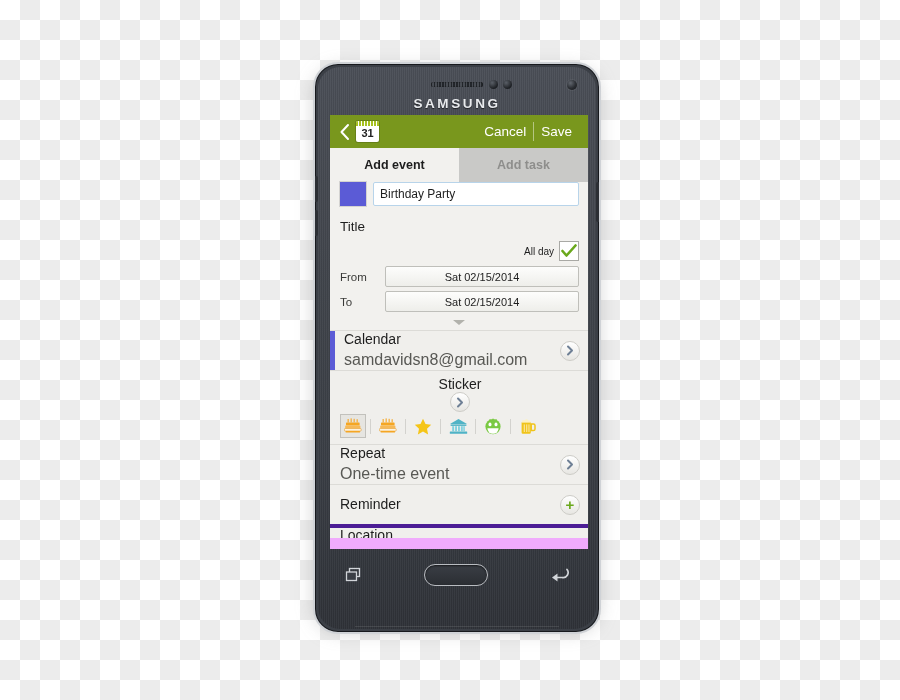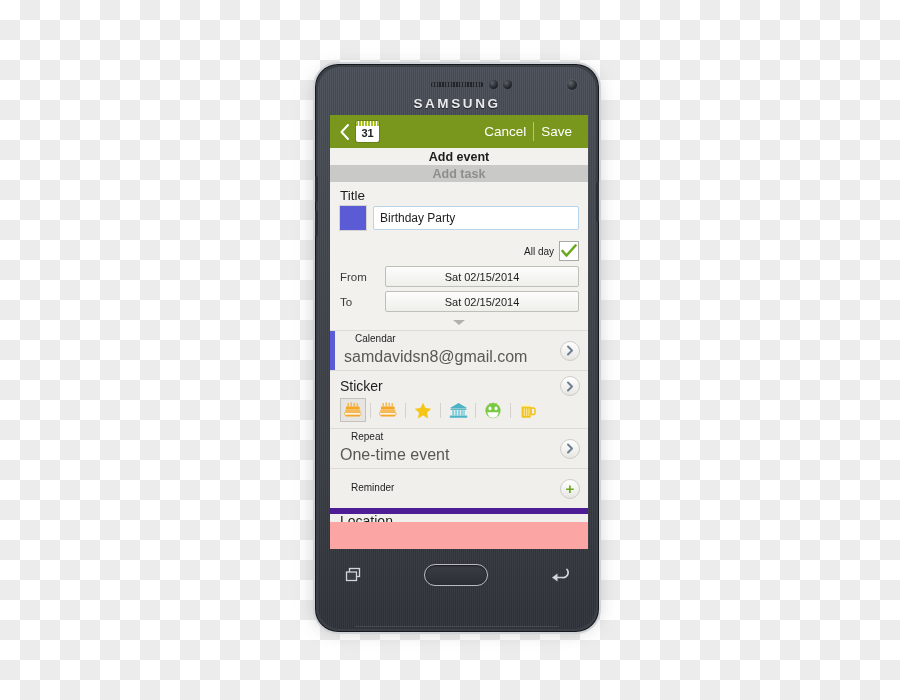--- a/index.html
+++ b/index.html
@@ -76,21 +76,21 @@
     font-size:13.5px; font-weight:bold; letter-spacing:2.6px;
     color:#e9ebee;
     text-shadow:0 1px 1px rgba(0,0,0,0.6);
     font-family:"Liberation Sans", sans-serif;
   }
 
   
   #screen {
     position:absolute; left:15px; top:51px;
     width:258px; height:434px;
-    background:#fca5a5;
+    background:#f0abfc;
     overflow:hidden;
   }
 
   
   #action-bar {
     height:33px; background:#79971d;
     display:flex; align-items:center; padding:0 9px;
   }
   #back-chevron-icon {
     width:12px; height:18px; flex:0 0 auto; margin-right:5px;
@@ -113,21 +113,21 @@
     padding-bottom:3px;
   }
   #action-bar-spacer { flex:1 1 auto; }
   .action-bar-btn {
     color:#ffffff; font-size:13.5px; padding:0 7px;
     white-space:nowrap;
   }
   #action-divider { width:1px; height:19px; background:rgba(255,255,255,0.45); }
 
   
-  #tab-bar { display:flex; height:34px; background:#c9c9c7;flex-direction:column; }
+  #tab-bar { display:flex; height:34px; background:#c9c9c7; }
   .tab {
     flex:1 1 50%;
     display:flex; align-items:center; justify-content:center;
     font-size:12.5px; font-weight:bold;
   }
   #tab-add-event { background:#f2f1ee; color:#1d1d1d; }
   #tab-add-task  { background:#c9c9c7; color:#8e8e8c; }
 
   
   #form-top { background:#f2f1ee; padding:0 0 0 0; }
@@ -196,58 +196,58 @@
     display:flex; align-items:center;
     min-height:40px;
     padding:0 8px 0 10px;
   }
   .list-row.has-accent { padding-left:14px; }
   .accent-bar {
     position:absolute; left:0; top:0; bottom:0; width:5px;
     background:#5b5bd6;
   }
   .list-text { flex:1 1 auto; min-width:0; }
-  .list-title { font-size:10px; color:#1d1d1d; line-height:1.25;margin-left:11px; }
+  .list-title { font-size:14px; color:#1d1d1d; line-height:1.25; }
   .list-sub { font-size:16px; color:#585854; line-height:1.35; }
 
   .chevron-circle {
     flex:0 0 auto;
     width:20px; height:20px; border-radius:50%;
     background:linear-gradient(180deg,#ffffff 0%,#e7e6e2 100%);
     border:1px solid #cdccc7;
     display:flex; align-items:center; justify-content:center;
   }
   .plus-circle {
     flex:0 0 auto;
     width:20px; height:20px; border-radius:50%;
     background:linear-gradient(180deg,#ffffff 0%,#e7e6e2 100%);
     border:1px solid #cdccc7;
     display:flex; align-items:center; justify-content:center;
     color:#6aa81c; font-size:15px; font-weight:bold; line-height:1;
   }
 
   
   #sticker-row { flex-direction:column; align-items:stretch; padding:5px 8px 6px 10px; }
-  #sticker-row-inner { display:flex; align-items:center; }
+  #sticker-row-inner { display:flex; align-items:center;flex-direction:column; }
   #sticker-title { font-size:14px; color:#1d1d1d; flex:1 1 auto; }
   #sticker-list {
     display:flex; align-items:center; gap:0; margin-top:2px;
   }
   .sticker-cell {
     width:26px; height:24px;
     display:flex; align-items:center; justify-content:center;
   }
   .sticker-cell.selected {
     background:#e6e5e1;
     border:1px solid #c2c1bc;
   }
   .sticker-sep { width:1px; height:15px; background:#d3d2ce; margin:0 4px; }
 
   #location-row-partial {
-    background:#f0efec; border-top:6px solid #4c1d95;
+    background:#f0efec; border-top:4px solid #4c1d95;
     height:14px; padding-left:10px; overflow:hidden;
   }
   #location-label {
     font-size:14px; color:#1d1d1d; line-height:1.1;
   }
 
   
   #nav-bar {
     position:absolute; left:15px; right:15px; top:491px; height:40px;
     display:flex; align-items:center; justify-content:space-between;
@@ -300,26 +300,26 @@
       <div class="action-bar-btn">Save</div>
     </div>
 
     <div id="tab-bar">
       <div class="tab" id="tab-add-event">Add event</div>
       <div class="tab" id="tab-add-task">Add task</div>
     </div>
 
     <div id="form-top">
 
-      <div id="title-label">Title</div>
-
       <div id="title-row">
         <div id="color-swatch"></div>
         <div id="title-input">Birthday Party</div>
       </div>
+
+      <div id="title-label">Title</div>
 
       <div id="allday-row">
         <div id="allday-label">All day</div>
         <div id="allday-checkbox">
           <svg width="16" height="14" viewBox="0 0 16 14">
             <polyline points="1.5,7 5.5,11.5 14.5,1.5" fill="none" stroke="#6aa81c" stroke-width="2.6" stroke-linecap="round" stroke-linejoin="round"></polyline>
           </svg>
         </div>
       </div>
 

